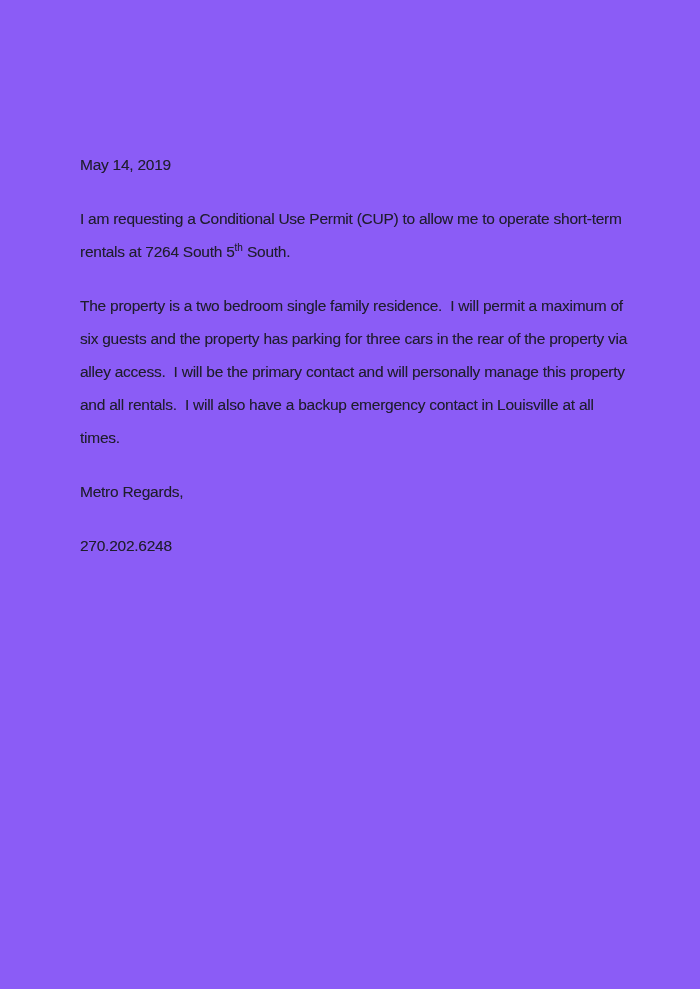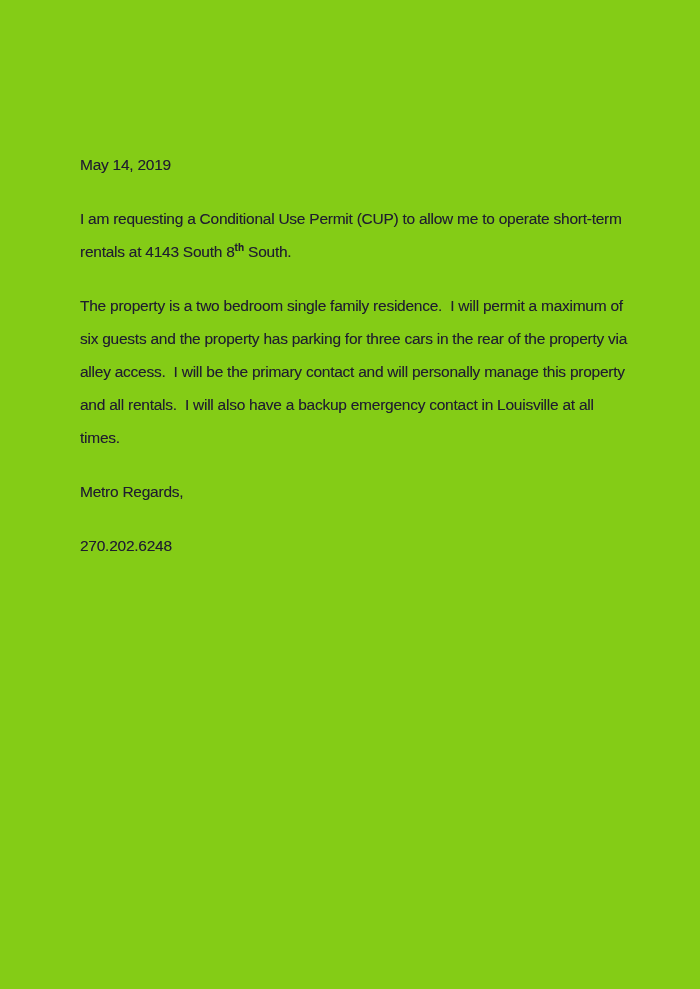--- a/index.html
+++ b/index.html
@@ -4,21 +4,21 @@
 <style>
   html, body {
     margin: 0;
     padding: 0;
     background: #ffffff;
   }
   .page {
     position: relative;
     width: 700px;
     height: 989px;
-    background: #84cc16;
+    background: #8b5cf6;
     box-sizing: border-box;
     padding: 148px 72px 0 80px;
     overflow: hidden;
     font-family: "Liberation Sans", sans-serif;
     color: #1e1e2c;
     font-size: 15.5px;
     line-height: 33px;
     letter-spacing: -0.25px;
     
     text-shadow: 0 0 0.6px rgba(60, 30, 90, 0.45);
@@ -39,32 +39,31 @@
     margin-bottom: 61px;
   }
   .signature-name {
     margin-bottom: 5px;
   }
   sup {
     font-size: 10px;
     line-height: 0;
     vertical-align: super;
     letter-spacing: 0;
-    font-weight: bold;
   }
 </style>
 </head>
 <body>
 
 <div class="page">
 
   <p class="date-line">May 14, 2019</p>
 
 
-  <p><span>I am requesting a Conditional Use Permit (CUP) to allow me to operate short-term rentals at 4143 South 8</span><sup>th</sup><span> South.</span></p>
+  <p><span>I am requesting a Conditional Use Permit (CUP) to allow me to operate short-term rentals at 7264 South 5</span><sup>th</sup><span> South.</span></p>
 
   <p>The property is a two bedroom single family residence.  I will permit a maximum of six guests and the property has parking for three cars in the rear of the property via alley access.  I will be the primary contact and will personally manage this property and all rentals.  I will also have a backup emergency contact in Louisville at all times.</p>
 
 
   <p class="closing">Metro Regards,</p>
 
 
   <p>270.202.6248</p>
 
 </div>

